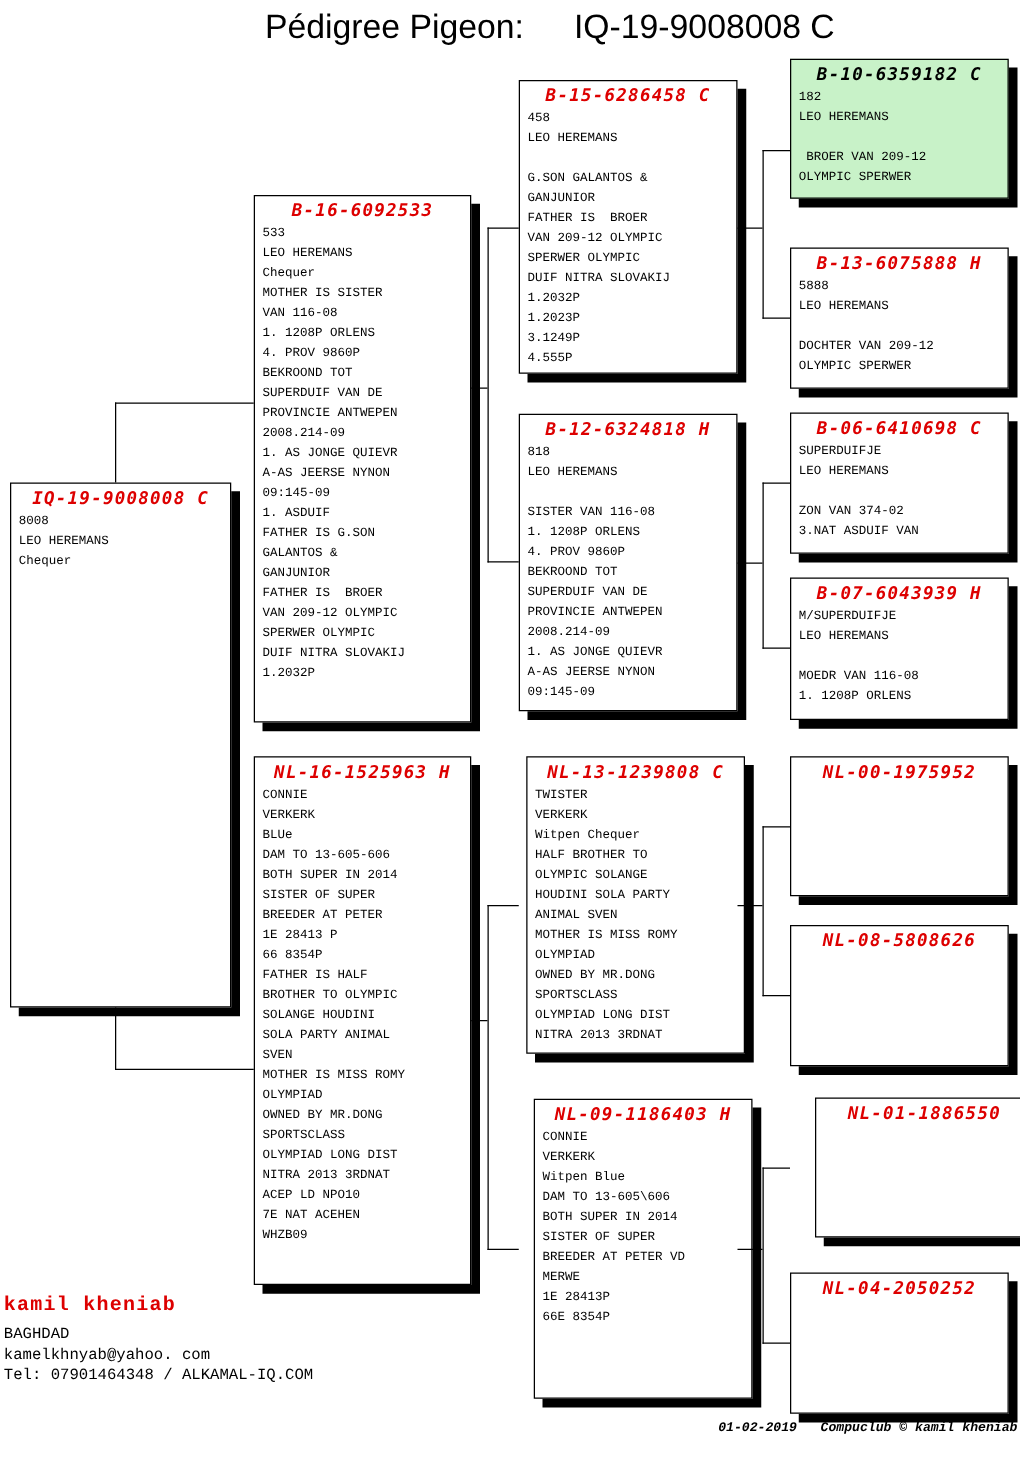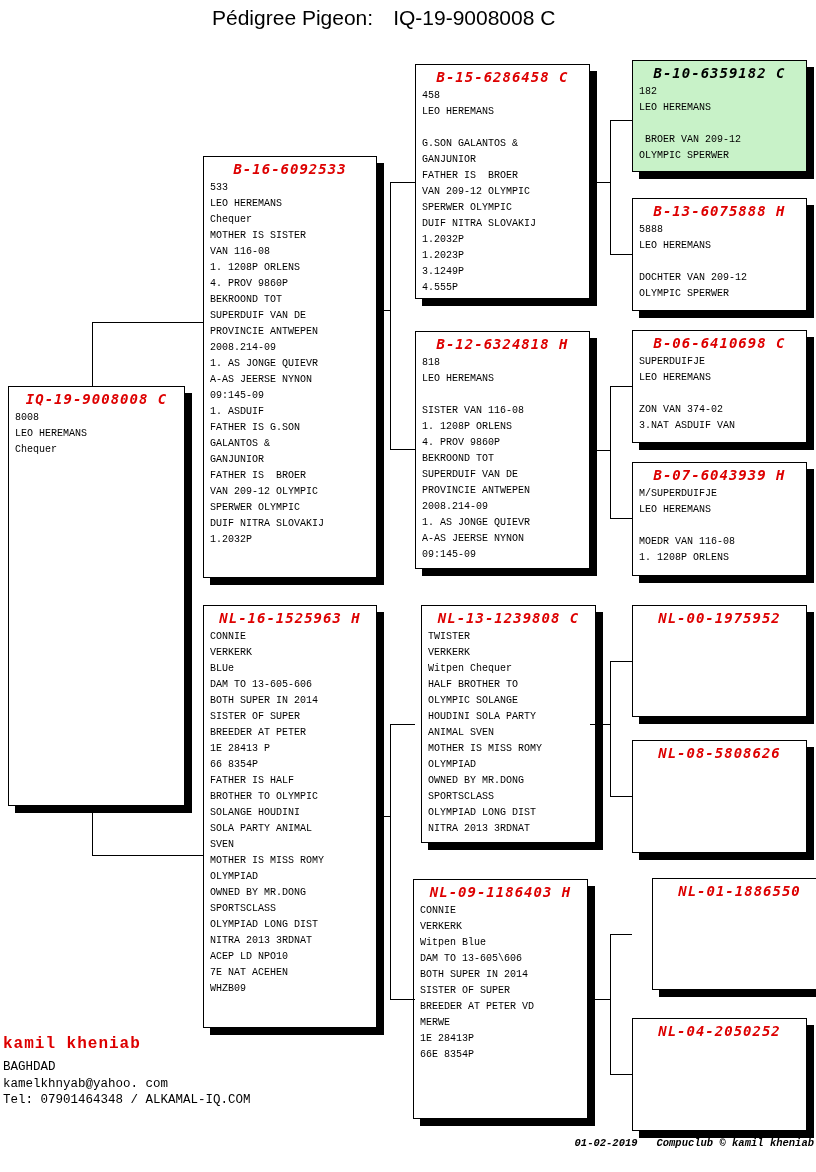--- a/index.html
+++ b/index.html
@@ -2,22 +2,22 @@
 <html style="--red: #dd0000; --green: #c8f2c8;"><head>
 <meta charset="utf-8">
 <style>
   * { margin:0; padding:0; box-sizing:border-box; }
   html,body { background:#ffffff; }
   .page {
     position:relative; width:816px; height:1172px; background:#fff;
     font-family:"Liberation Mono", monospace; color:#000; overflow:hidden;
   }
   .title-row {
-    position:absolute; left:212px; top:6px; display:flex; gap:20px;
-    font-family:"Liberation Sans", sans-serif; font-size:21px; color:#000;
+    position:absolute; left:212px; top:6px; display:flex; gap:40px;
+    font-family:"Liberation Sans", sans-serif; font-size:27px; color:#000;
   }
   .pbox {
     position:absolute; background:#fff; border:1px solid #000;
     box-shadow:7px 7px 0 #000; padding:2px 6px 0 6px;
   }
   .pbox.highlighted { background:var(--green,#c8f2c8); }
   .pbox-title {
     text-align:center; color:var(--red,#dd0000);
     font-family:"DejaVu Sans Mono", monospace;
     font-style:italic; font-weight:bold; font-size:14px; line-height:20px;
@@ -160,36 +160,36 @@
           <div class="bline">HOUDINI SOLA PARTY</div>
           <div class="bline">ANIMAL SVEN</div>
           <div class="bline">MOTHER IS MISS ROMY</div>
           <div class="bline">OLYMPIAD</div>
           <div class="bline">OWNED BY MR.DONG</div>
           <div class="bline">SPORTSCLASS</div>
           <div class="bline">OLYMPIAD LONG DIST</div>
           <div class="bline">NITRA 2013 3RDNAT</div>
         </div>
       </div>
-      <div class="pbox" style="left: 413px; top: 879px; width: 175px; height: 240px;">
+      <div class="pbox" style="left: 427px; top: 879px; width: 175px; height: 240px;">
         <div class="pbox-title">NL-09-1186403 H</div>
         <div class="pbox-body">
           <div class="bline">CONNIE</div>
           <div class="bline">VERKERK</div>
           <div class="bline">Witpen Blue</div>
           <div class="bline">DAM TO 13-605\606</div>
           <div class="bline">BOTH SUPER IN 2014</div>
           <div class="bline">SISTER OF SUPER</div>
           <div class="bline">BREEDER AT PETER VD</div>
           <div class="bline">MERWE</div>
           <div class="bline">1E 28413P</div>
           <div class="bline">66E 8354P</div>
         </div>
       </div>
-      <div class="pbox highlighted" style="left: 632px; top: 60px; width: 175px; height: 112px;">
+      <div class="pbox highlighted" style="left: 632px; top: 47px; width: 175px; height: 112px;">
         <div class="pbox-title">B-10-6359182 C</div>
         <div class="pbox-body">
           <div class="bline">182</div>
           <div class="bline">LEO HEREMANS</div>
           <div class="bline"></div>
           <div class="bline"> BROER VAN 209-12</div>
           <div class="bline">OLYMPIC SPERWER</div>
         </div>
       </div>
       <div class="pbox" style="left: 632px; top: 198px; width: 175px; height: 113px;">

